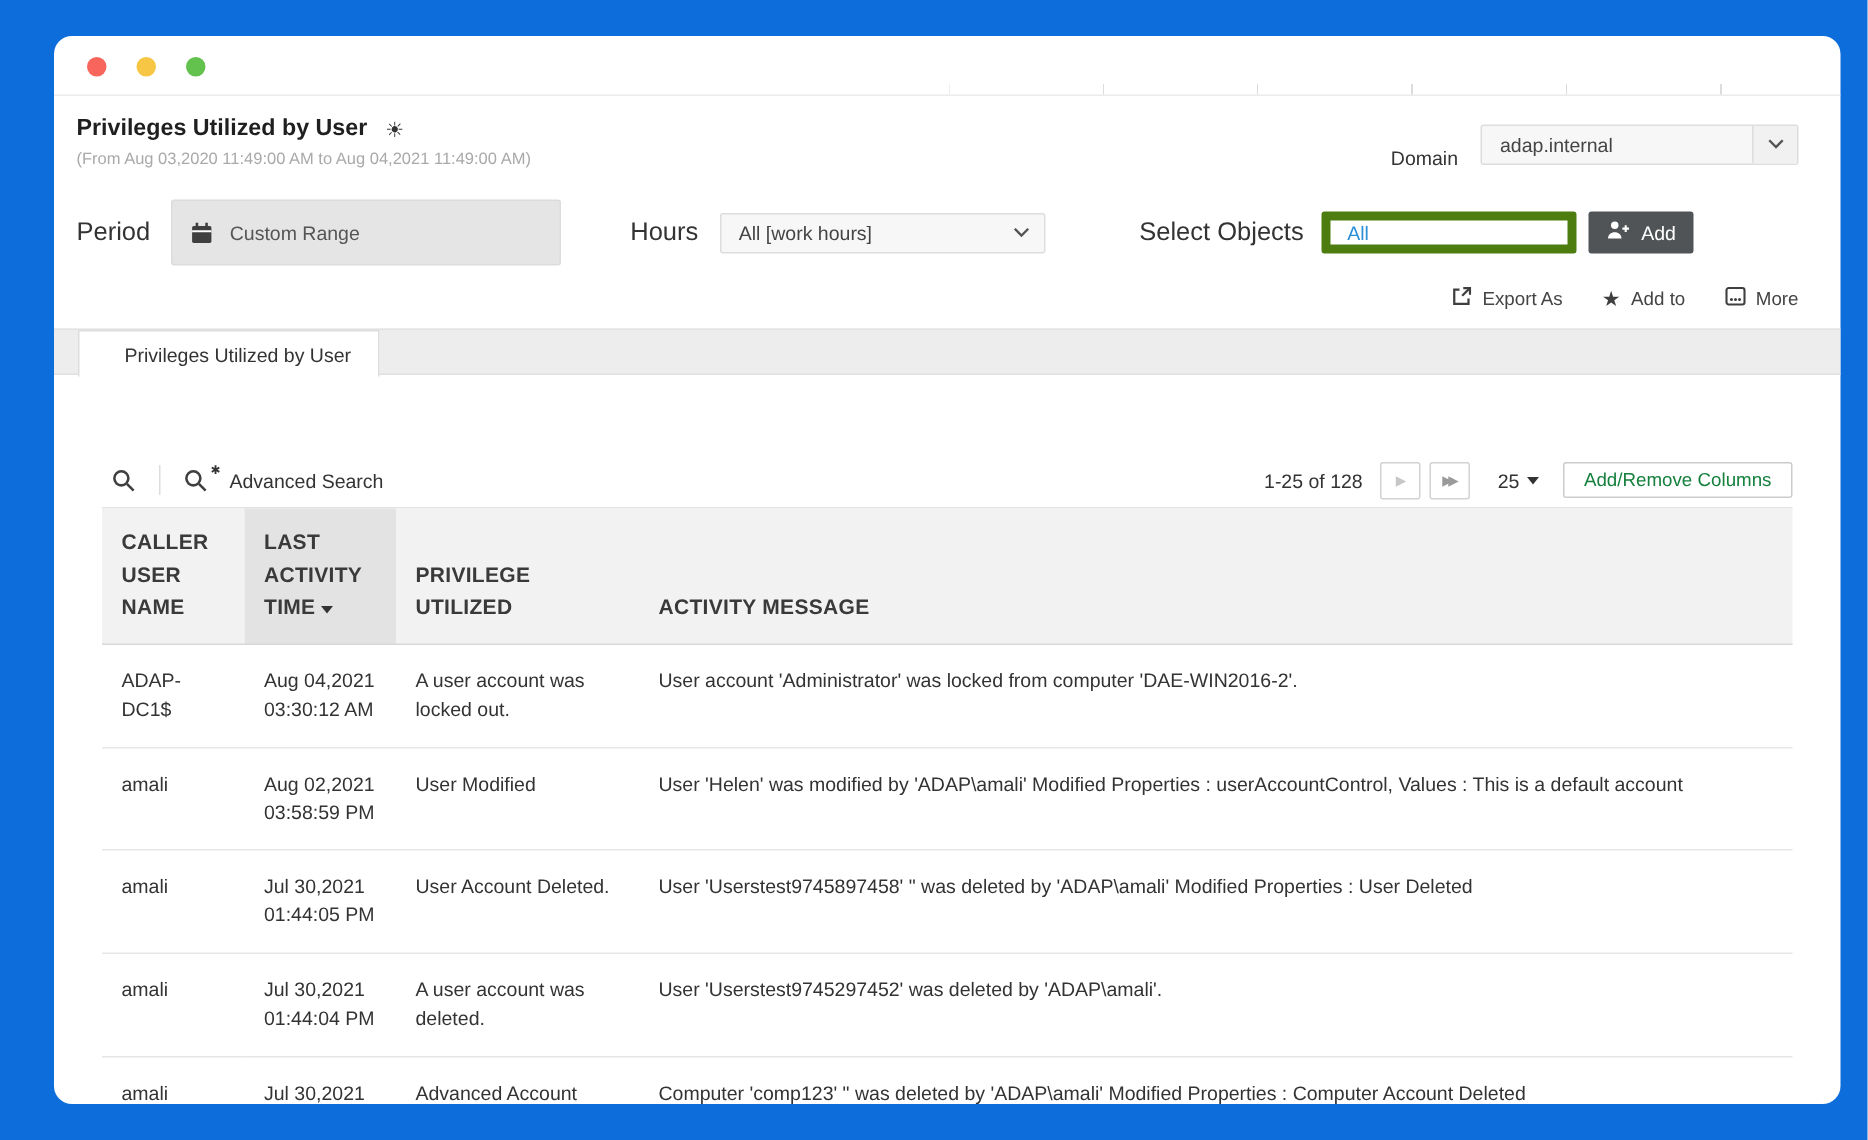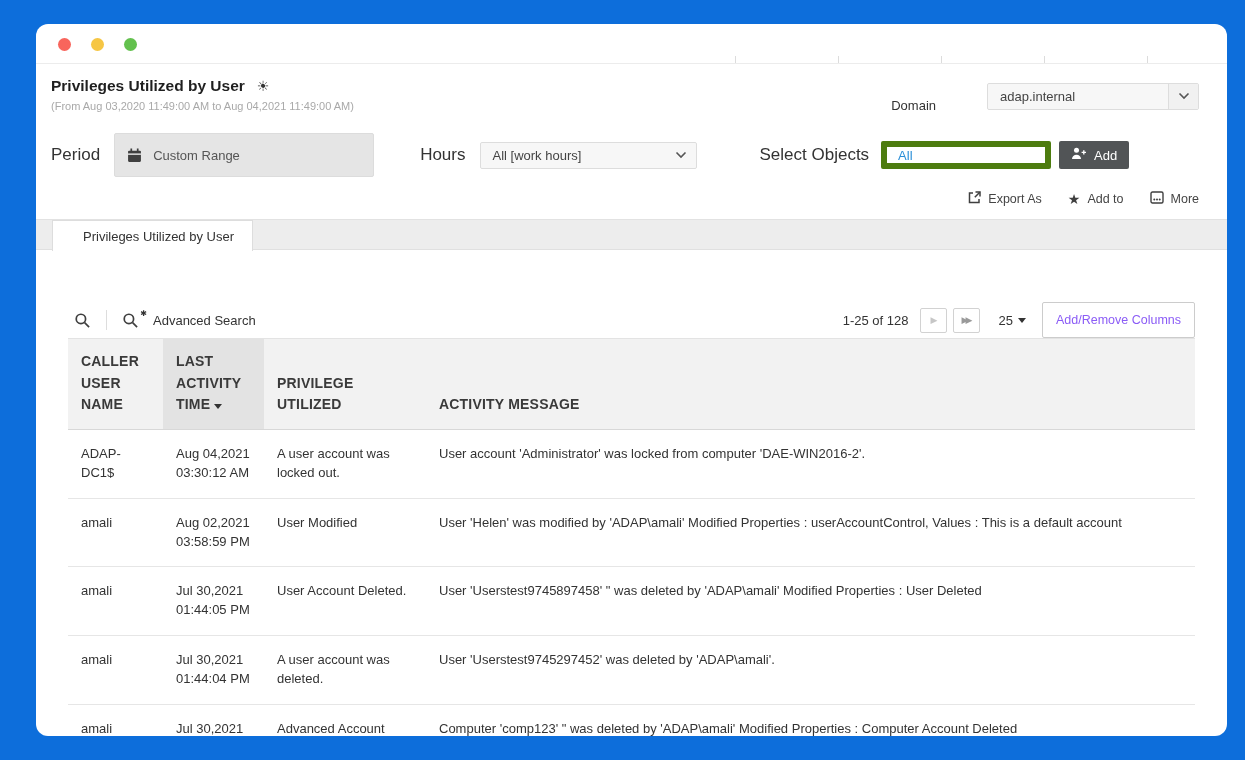--- a/index.html
+++ b/index.html
@@ -23,21 +23,21 @@
   .report-title { font-size:15.5px; font-weight:700; color:#1f1f1f; }
   .tip-icon { font-size:14px; color:#333; cursor:pointer; }
   .report-range { font-size:11px; color:#a9a9a9; margin-top:5px; }
   .domain-group { display:flex; align-items:center; margin-top:2px; }
   .domain-label { font-size:13px; color:#333; margin-right:15px;margin-top:19px; }
   .select-box { display:flex; align-items:center; height:27px; background:#f7f7f7;
                 border:1px solid #ddd; border-radius:2px; cursor:pointer; }
   .select-box .val { font-size:13px; color:#444; padding:0 12px; flex:1; }
   .select-box .chev { width:30px; height:100%; display:flex; align-items:center;
                       justify-content:center; border-left:1px solid #ddd; background:#f1f1f1; }
-  .domain-select { width:212px;margin-left:36px; }
+  .domain-select { width:212px; }
 
   
   .filters { display:flex; align-items:center; padding:20px 15px 0 15px; }
   .flabel { font-size:17px; color:#333; }
   .period-box { display:flex; align-items:center; width:260px; height:44px; margin-left:14px;
                 background:#e5e5e5; border:1px solid #dcdcdc; border-radius:2px; cursor:pointer; }
   .period-box .cal { width:38px; display:flex; justify-content:center; }
   .period-box .val { font-size:13px; color:#555; }
   .hours-label { margin-left:46px; }
   .hours-select { width:217px; margin-left:14px; background:#f7f7f7; }
@@ -76,22 +76,22 @@
   .pg-btn { width:27px; height:25px; border:1px solid #d2d2d2; border-radius:2px; background:#fff;
             display:flex; align-items:center; justify-content:center; cursor:pointer; }
   .pg-btn + .pg-btn { margin-left:6px; }
   .pg-next-glyph { font-size:9px; color:#c6c6c6; }
   .pg-last-glyph { font-size:9px; color:#9a9a9a; letter-spacing:-3px; margin-right:3px; }
   .pagesize { display:flex; align-items:center; margin:0 16px 0 18px; cursor:pointer;
               font-size:13px; color:#333; }
   .caret-down { width:0; height:0; border-left:4px solid transparent;
                 border-right:4px solid transparent; border-top:5px solid #333;
                 display:inline-block; margin-left:5px; }
-  .cols-btn { height:36px; padding:0 13px; background:#fff; border:1px solid #ccc;
-              border-radius:2px; font-size:12.5px; color:#8b5cf6; cursor:pointer;
+  .cols-btn { height:24px; padding:0 13px; background:#fff; border:1px solid #ccc;
+              border-radius:2px; font-size:12.5px; color:#15803d; cursor:pointer;
               font-family:"Liberation Sans",sans-serif; }
 
   
   table { width:100%; border-collapse:collapse; table-layout:fixed; }
   thead th { background:#f2f2f2; text-align:left; vertical-align:bottom;
              font-size:14px; font-weight:700; color:#3a3a3a; letter-spacing:.2px;
              padding:12px 8px 13px 13px; line-height:1.55; cursor:pointer; }
   thead th.sorted { background:#e3e3e3; }
   .sort-arrow { width:0; height:0; border-left:4px solid transparent;
                 border-right:4px solid transparent; border-top:5px solid #333;

